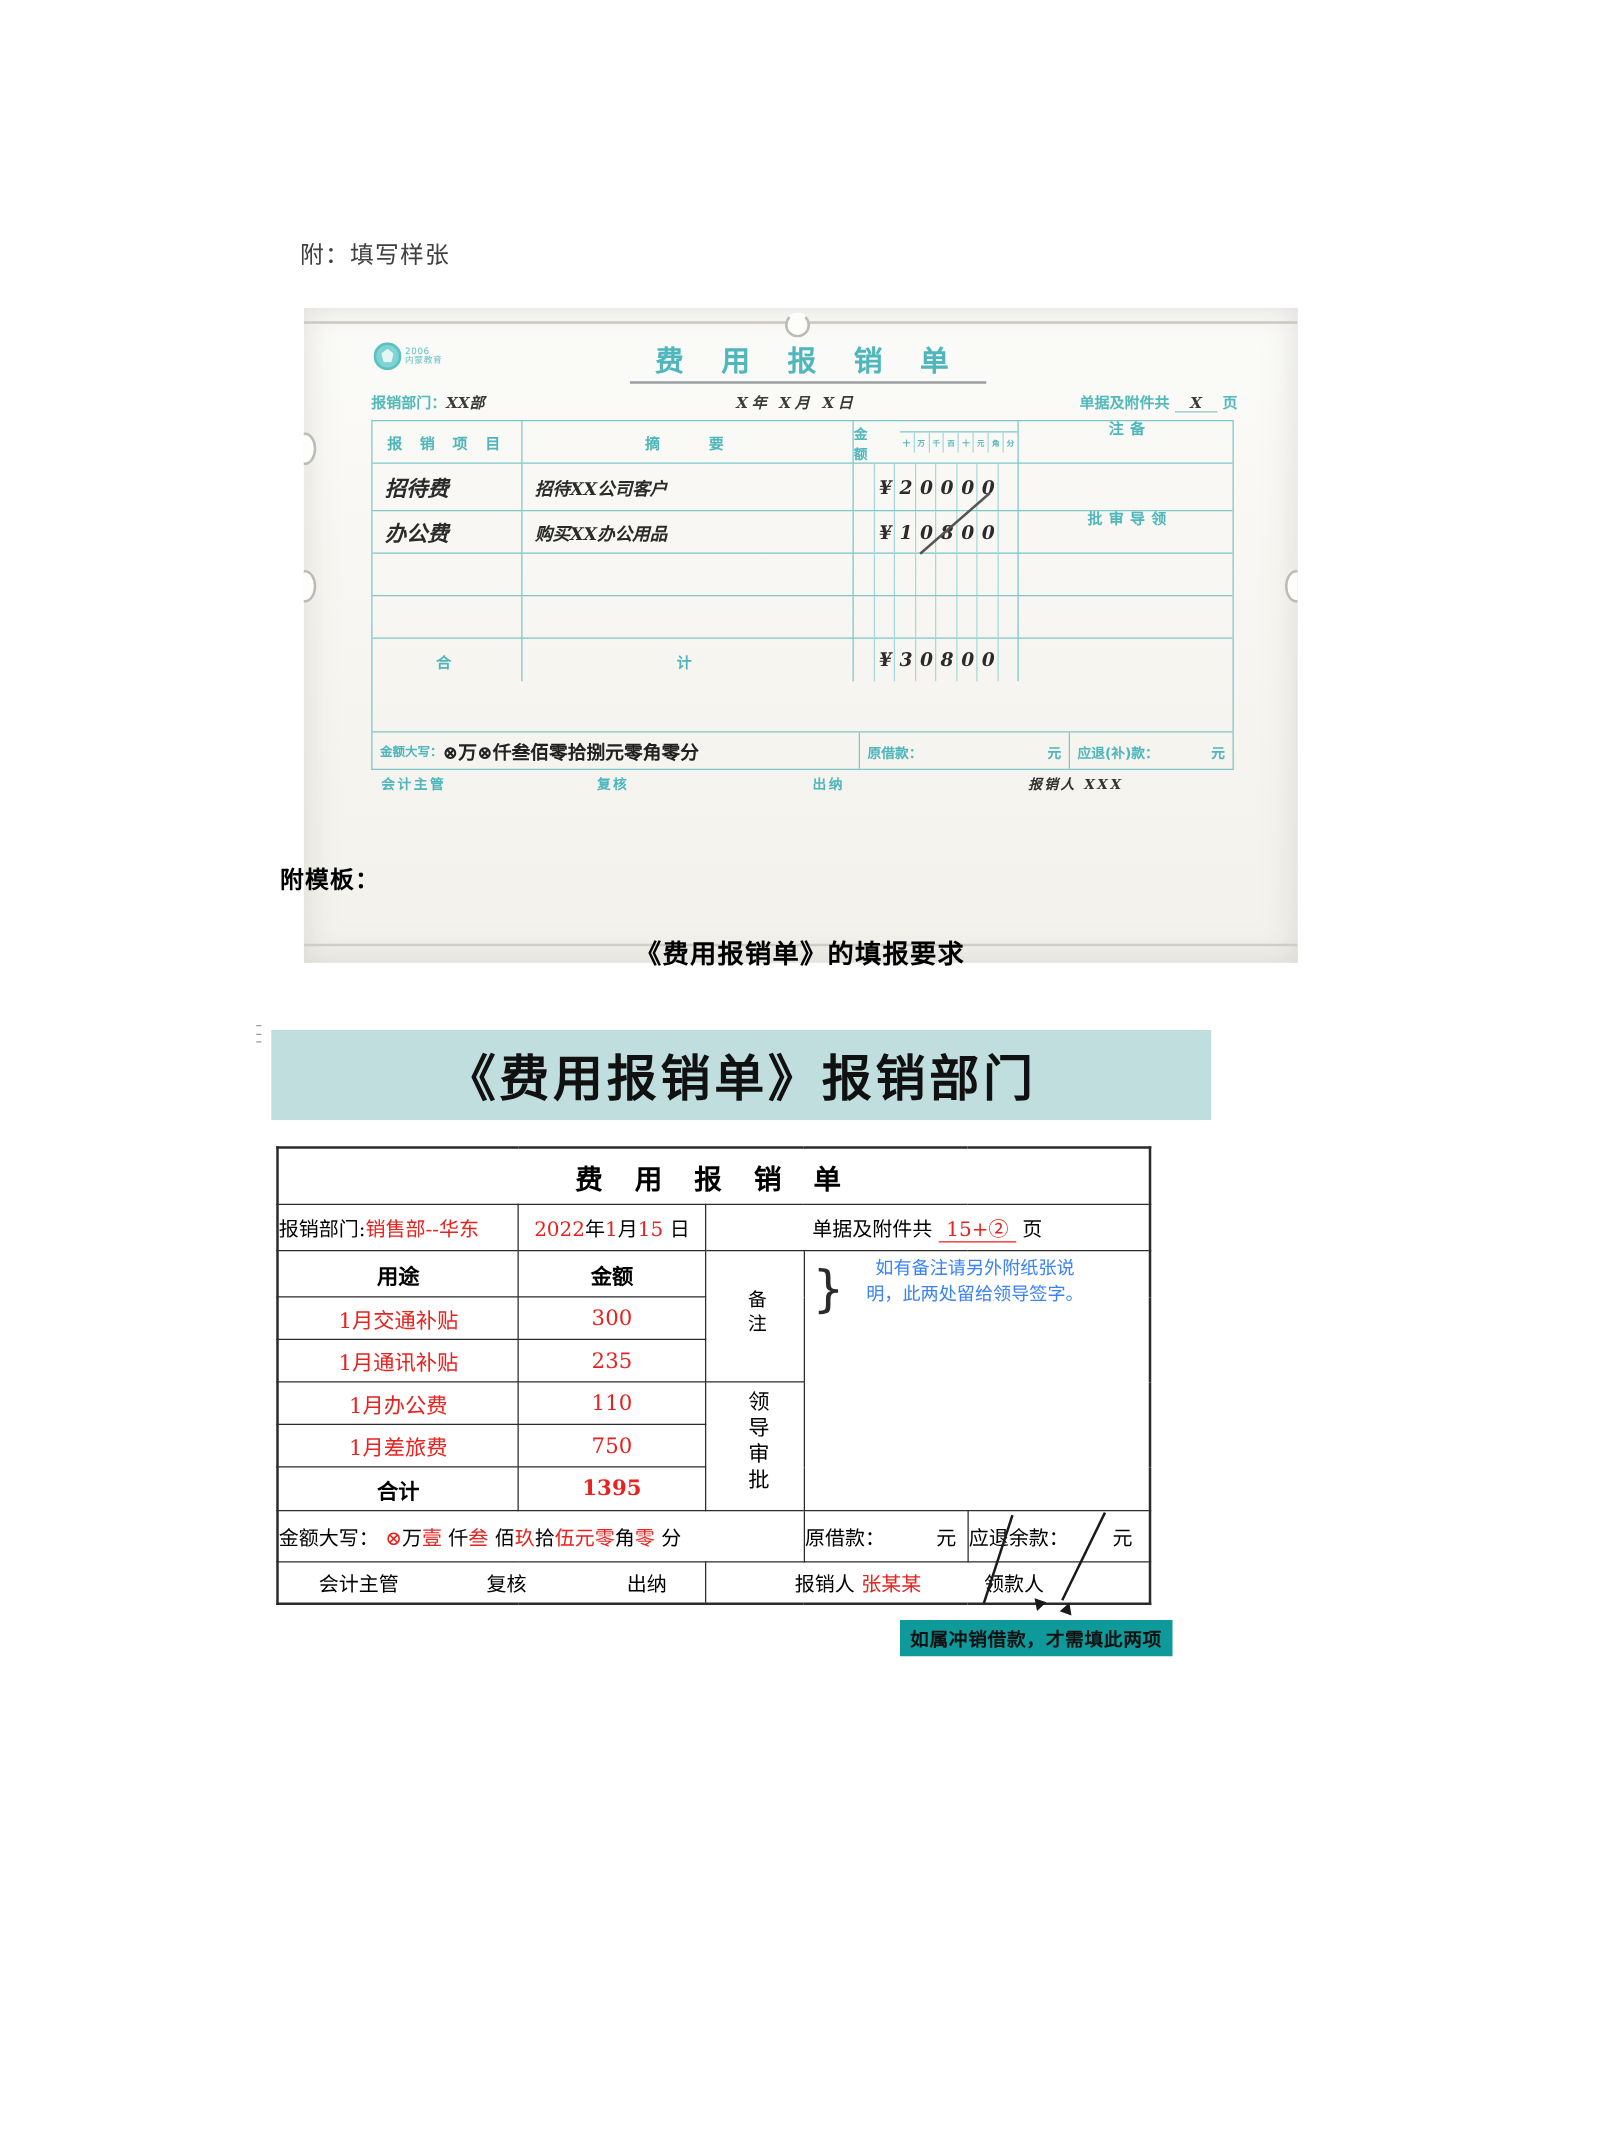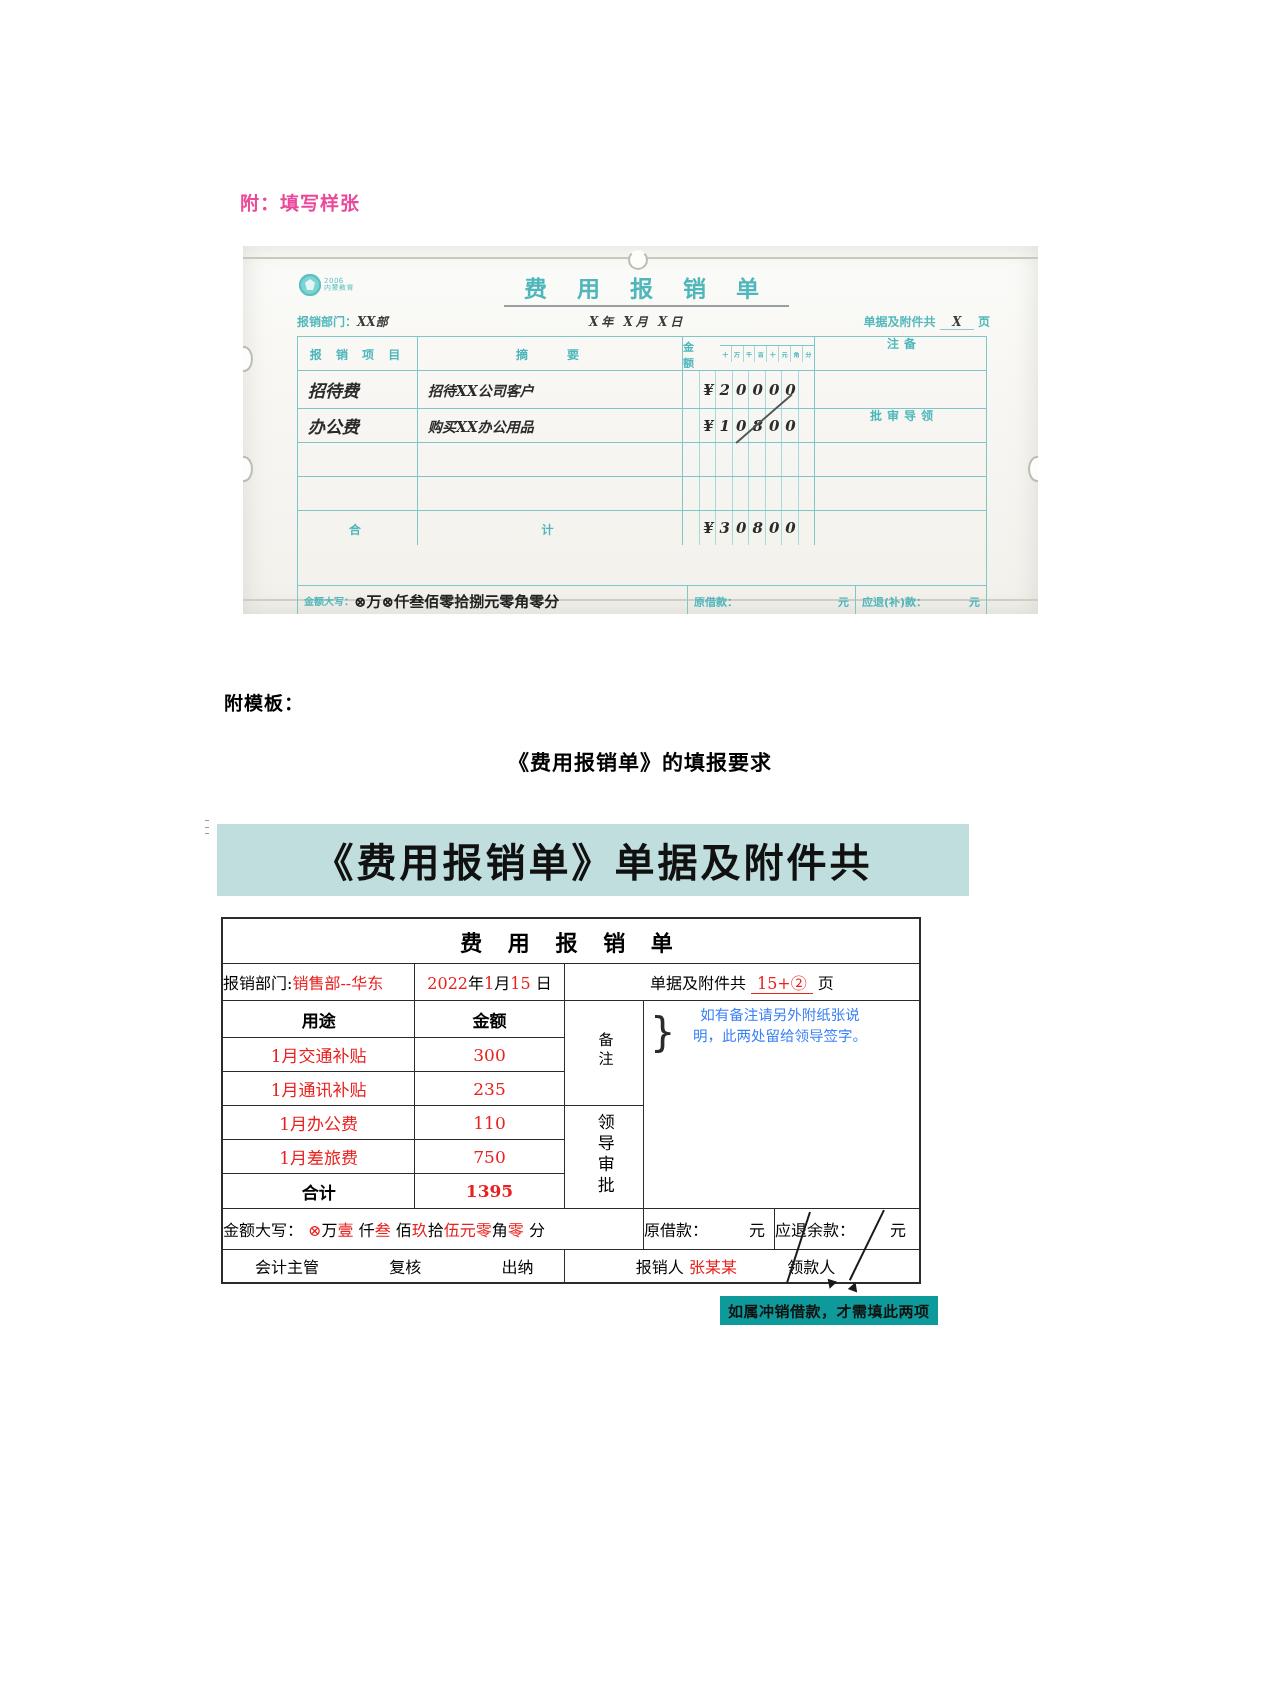--- a/index.html
+++ b/index.html
@@ -16,32 +16,32 @@
     color: #000;
     overflow: hidden;
   }
 
   
   .caption-top {
     position: absolute;
     left: 240px;
     top: 188px;
     font-size: 19px;
-    font-weight: 700;
+    font-weight: 400;
     letter-spacing: 1px;
-    color: #ec4899;
+    color: #404040;
   }
 
   
   .scan-wrap {
     position: absolute;
     left: 243px;
     top: 246px;
     width: 795px;
-    height: 368px;
+    height: 524px;
     background: linear-gradient(180deg,#fbfbf9 0%,#f7f6f2 45%,#f2f1ec 100%);
     box-shadow: inset 0 0 26px rgba(170,165,155,.35);
     overflow: hidden;
   }
   .scan-top-edge {
     position: absolute; left: 0; top: 11px; width: 100%; height: 2px;
     background: #c9c7c0;
   }
   .scan-bot-edge {
     position: absolute; left: 0; bottom: 13px; width: 100%; height: 2px;
@@ -415,21 +415,21 @@
 <div class="subtitle-bold">《费用报销单》的填报要求</div>
 
 <div class="slide">
   <div class="slide-margin-marks">
       <i></i>
       <i></i>
       <i></i>
     </div>
 
   <div class="banner">
-    <span class="btxt">《费用报销单》单据及附件共</span>
+    <span class="btxt">《费用报销单》报销部门</span>
   </div>
 
   <table class="form">
     <tbody>
         <tr>
       <td class="f-title" colspan="5">费 用 报 销 单</td>
     </tr>
     <tr class="f-row1">
       <td class="pad">
         <span>报销部门:</span><span class="red">销售部--华东</span>

